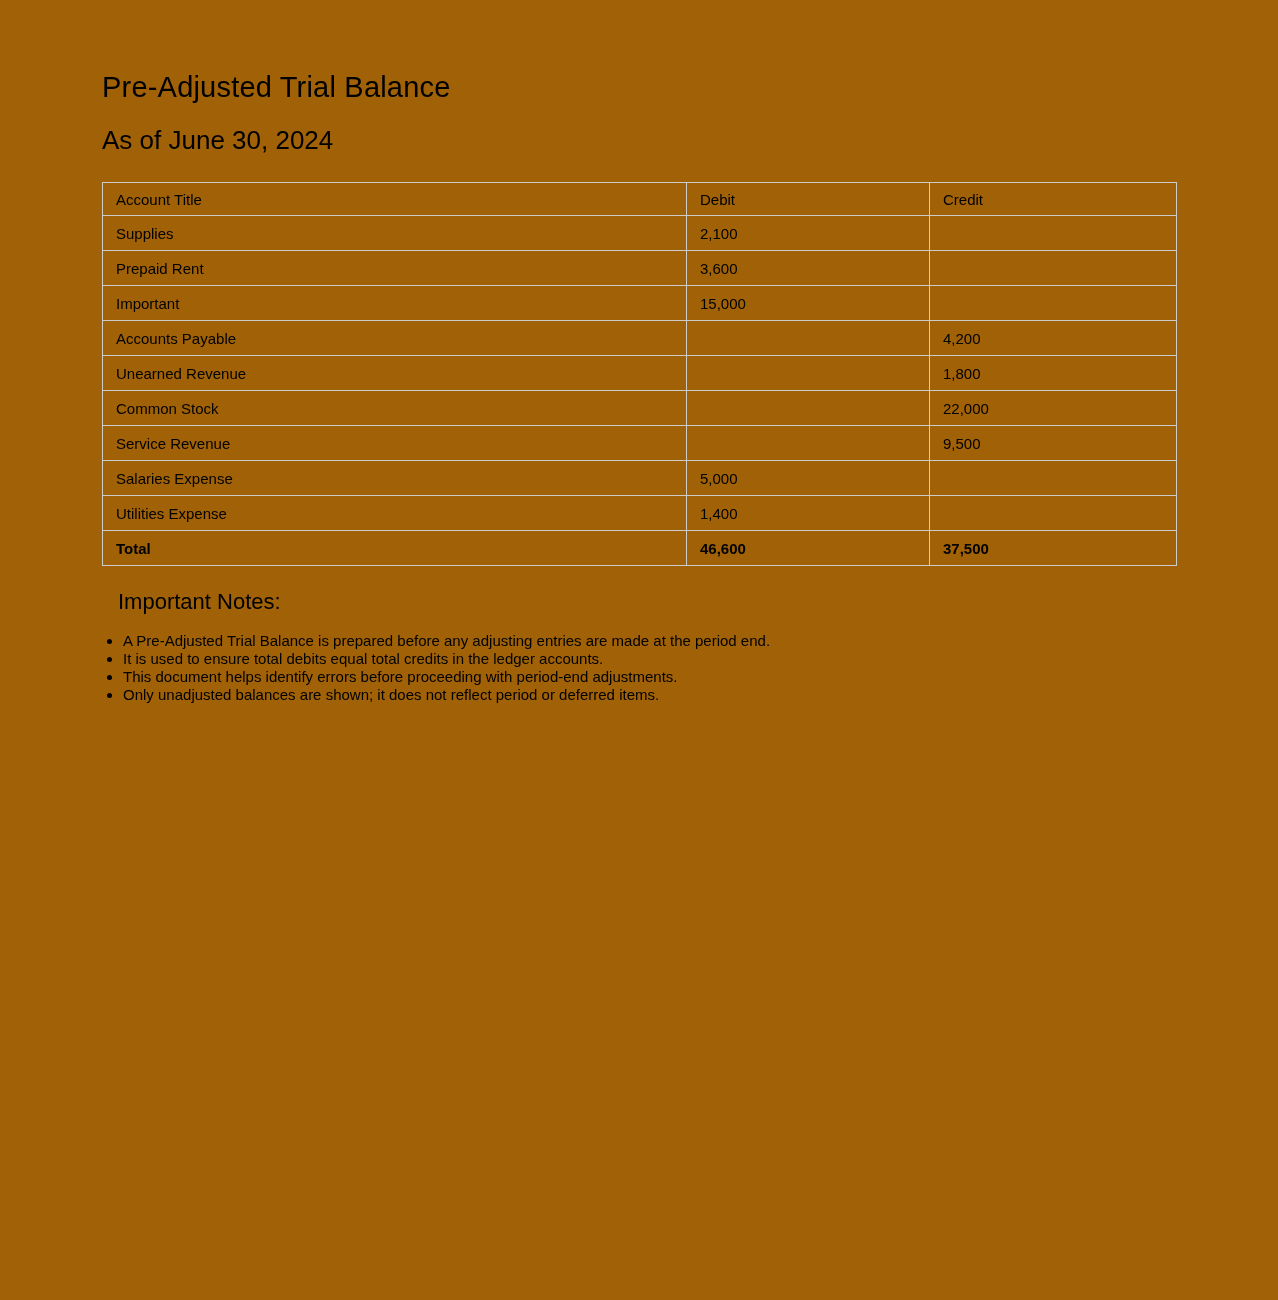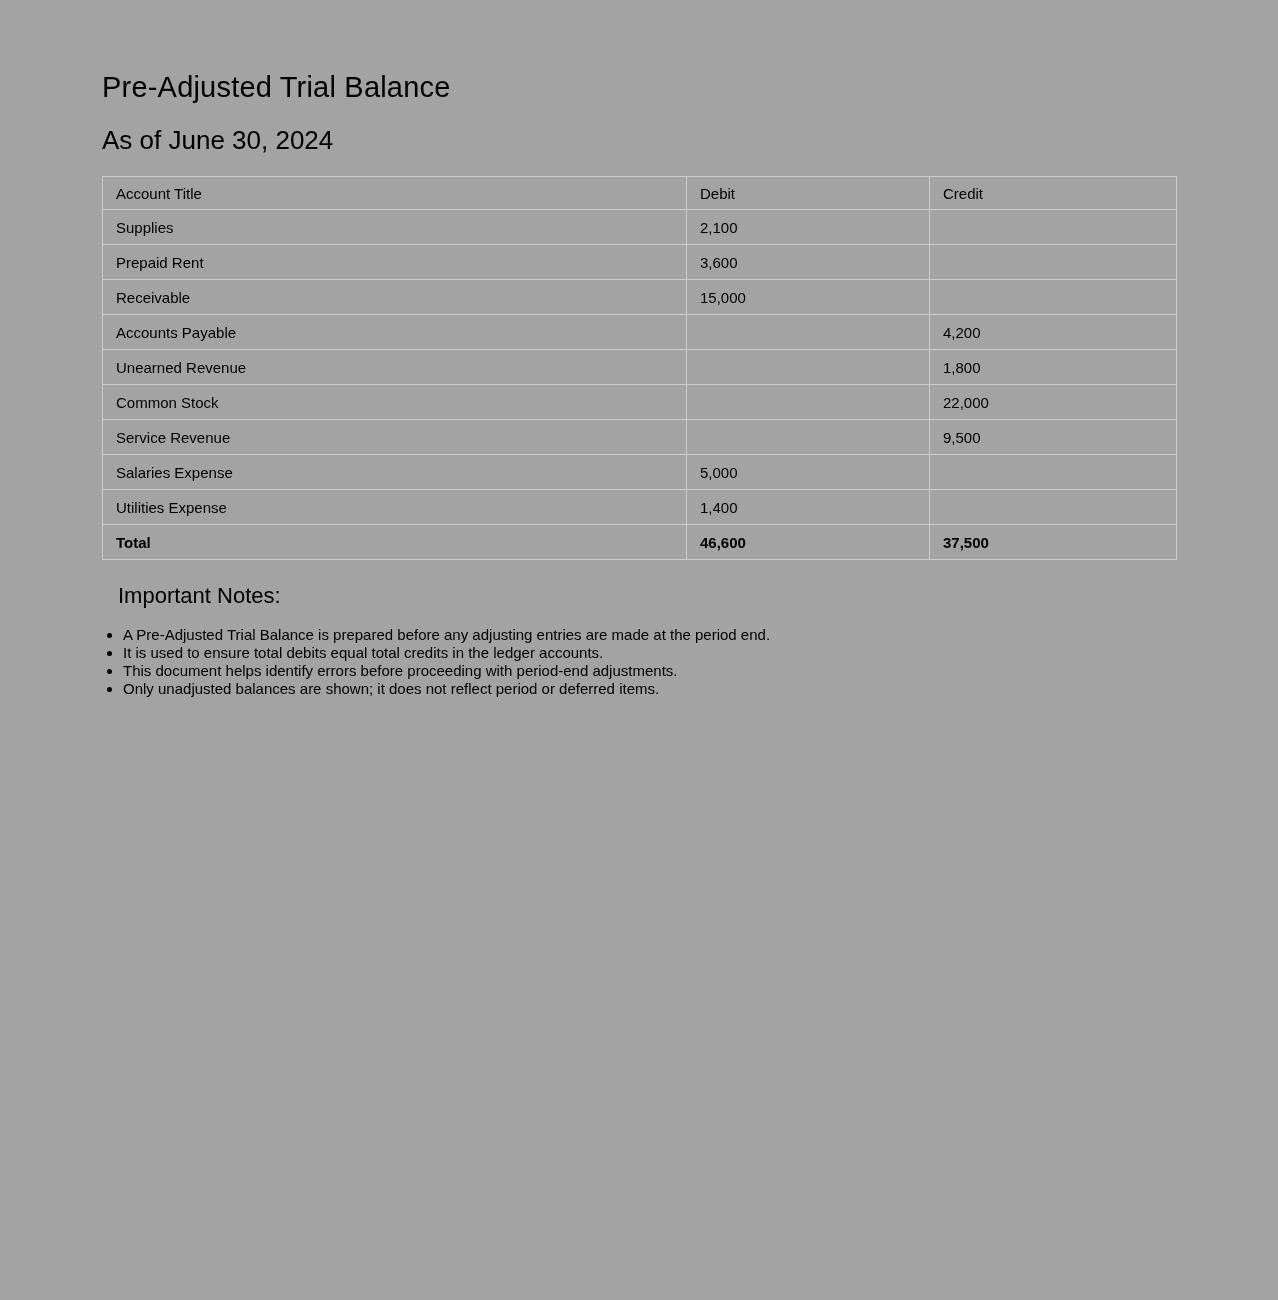--- a/index.html
+++ b/index.html
@@ -6,21 +6,21 @@
   body {
     background: #ffffff;
     font-family: "Liberation Sans", sans-serif;
     color: #000000;
     -webkit-font-smoothing: antialiased;
   }
   .page {
     position: relative;
     width: 1278px;
     height: 1300px;
-    background: #a3a3a3;
+    background: #a16207;
     overflow: hidden;
   }
   .content {
     padding: 0 102px;
   }
   .doc-title {
     margin: 0;
     padding-top: 70px;
     font-size: 29px;
     font-weight: 400;
@@ -28,21 +28,21 @@
     letter-spacing: 0.2px;
   }
   .doc-subtitle {
     margin: 0;
     margin-top: 25px;
     font-size: 26px;
     font-weight: 400;
     line-height: 23px;
   }
   table.tb {
-    margin-top: 24px;
+    margin-top: 30px;
     width: 1074px;
     border-collapse: collapse;
     table-layout: fixed;
     font-size: 15px;
   }
   table.tb col.c-account { width: 584px; }
   table.tb col.c-debit   { width: 243px; }
   table.tb col.c-credit  { width: 247px; }
   table.tb th, table.tb td {
     border: 1px solid #cccccc;
@@ -104,21 +104,21 @@
             <td>Supplies</td>
             <td>2,100</td>
             <td></td>
           </tr>
           <tr>
             <td>Prepaid Rent</td>
             <td>3,600</td>
             <td></td>
           </tr>
           <tr>
-            <td>Receivable</td>
+            <td>Important</td>
             <td>15,000</td>
             <td></td>
           </tr>
           <tr>
             <td>Accounts Payable</td>
             <td></td>
             <td>4,200</td>
           </tr>
           <tr>
             <td>Unearned Revenue</td>

